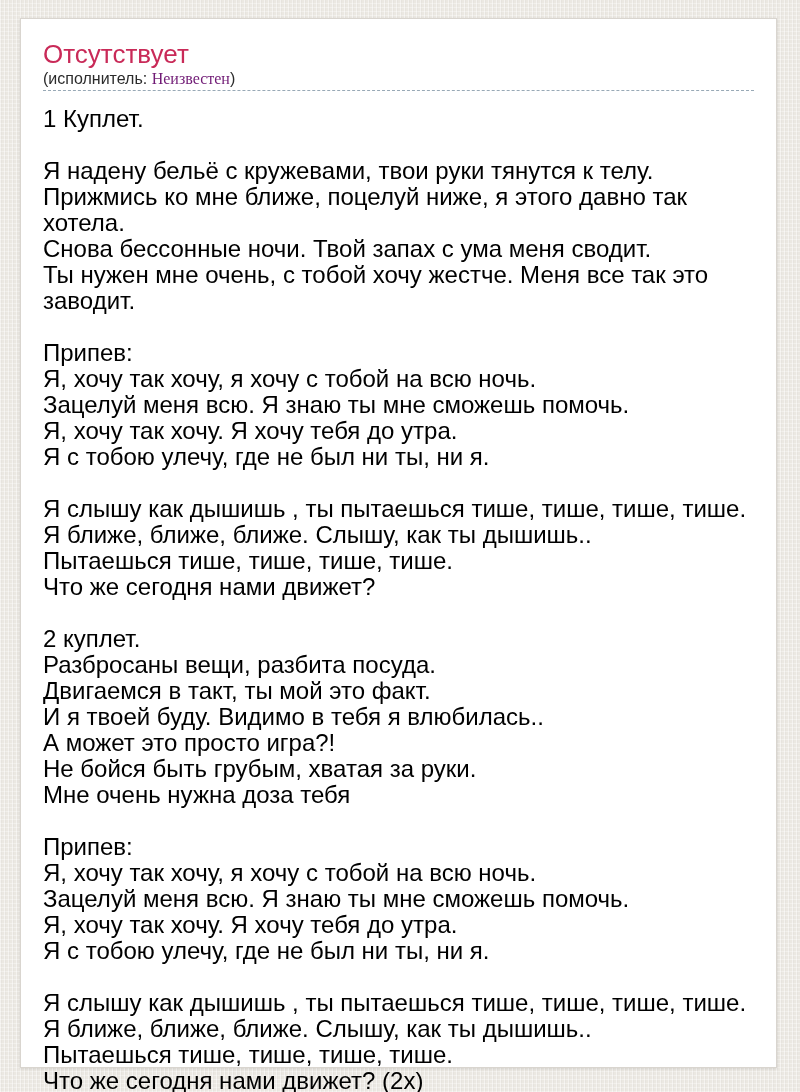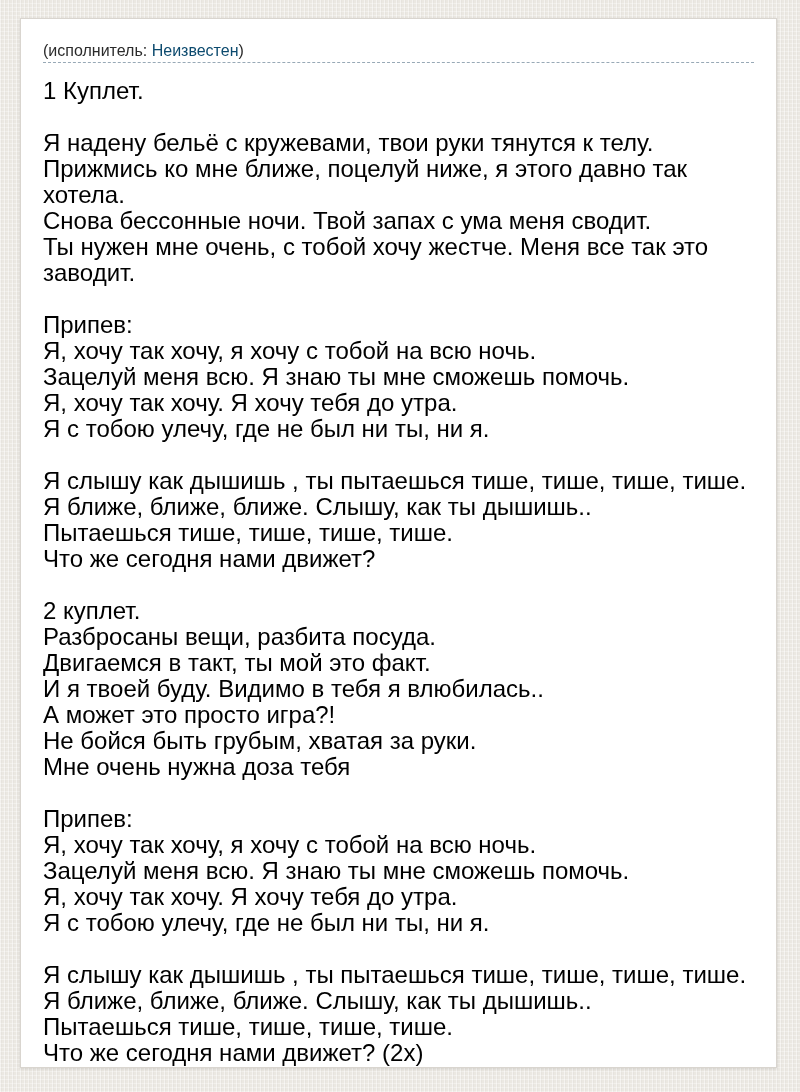--- a/index.html
+++ b/index.html
@@ -43,23 +43,24 @@
   }
 
   .artist-line {
     margin-top: 2px;
     font-size: 16px;
     line-height: 18px;
     color: #2b2b2b;
   }
 
   .artist-link {
-    color: #0c4a6e;
+    color: #701a75;
     text-decoration: none;
     cursor: pointer;
+    font-family: Liberation Serif, serif;
   }
 
   .header-separator {
     margin-top: 2px;
     height: 1px;
     border-bottom: 1px dashed #98a9b6;
   }
 
   .lyrics-text {
     margin-top: 15px;
@@ -68,20 +69,21 @@
     color: #000000;
     white-space: pre-line;
   }
 </style>
 </head>
 <body>
 
 <div class="card">
   <div class="card-inner">
 
+    <h1 class="song-title">Отсутствует</h1>
 
     <div class="artist-line"><span>(исполнитель: </span><a class="artist-link">Неизвестен</a><span>)</span></div>
 
     <div class="header-separator"></div>
 
     <div class="lyrics-text">1 Куплет.
 
 Я надену бельё с кружевами, твои руки тянутся к телу.
 Прижмись ко мне ближе, поцелуй ниже, я этого давно так хотела.
 Снова бессонные ночи. Твой запах с ума меня сводит.

